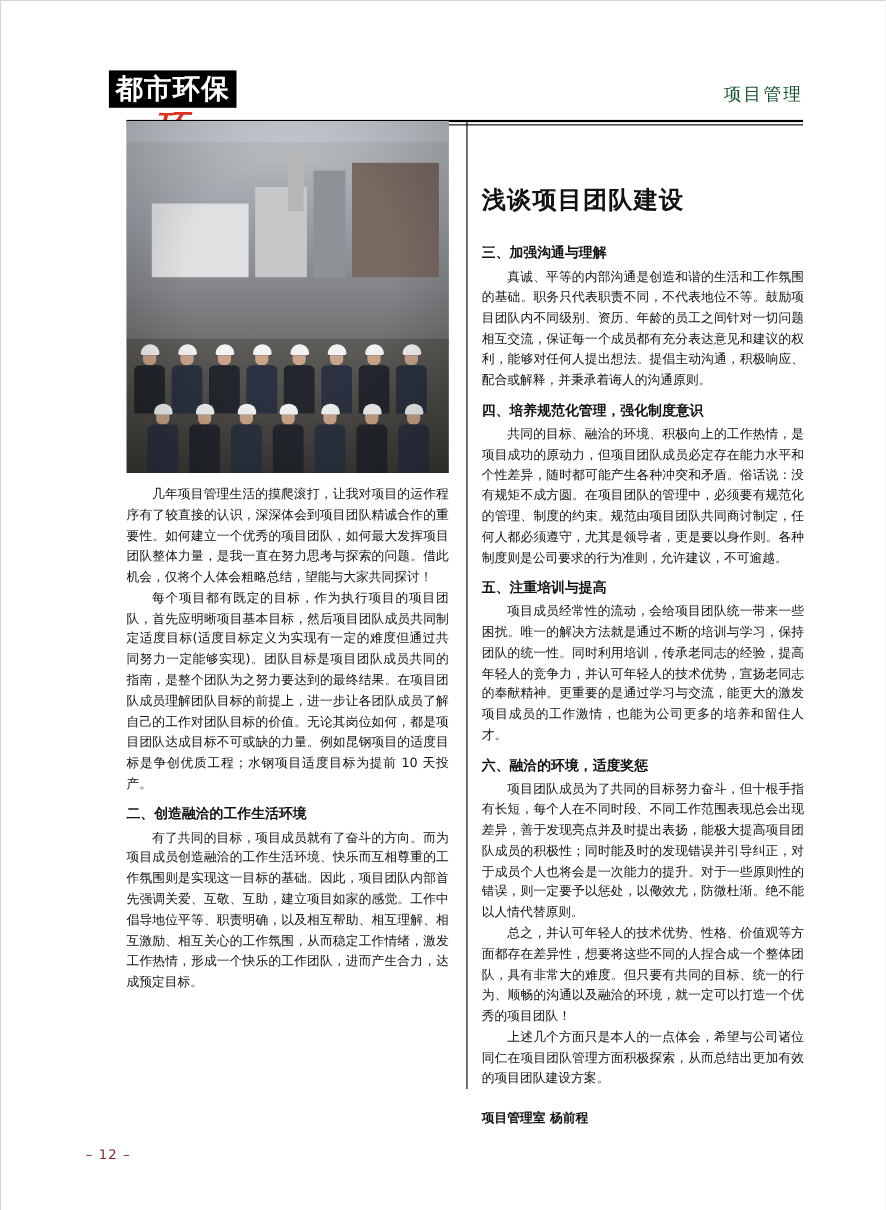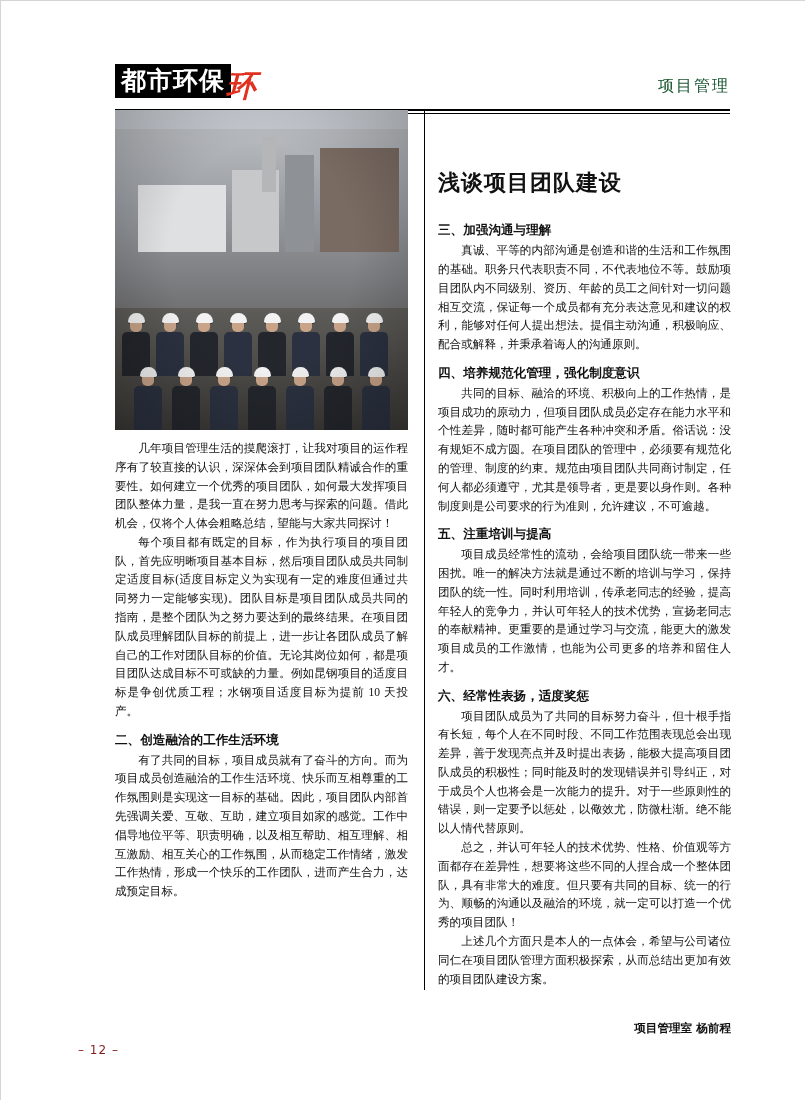--- a/index.html
+++ b/index.html
@@ -26,24 +26,25 @@
   
   .header {
     position: absolute;
     left: 75px;
     top: 62px;
     width: 655px;
     height: 46px;
   }
   .logo {
     position: absolute;
-    left: 40px;
+    left: 24px;
     top: 2px;
     display: flex;
-    align-items: flex-end;
+    align-items: center;
+    flex-direction: column;
   }
   .logo-box {
     background: #000;
     color: #fff;
     font-family: "DejaVu Sans", "Liberation Sans", sans-serif;
     font-weight: bold;
     font-size: 25px;
     letter-spacing: 1px;
     padding: 4px 6px 5px 6px;
     line-height: 1;
@@ -194,25 +195,23 @@
   }
   .sec-head {
     font-size: 12.6px;
     font-weight: bold;
     margin: 9px 0 2px 0;
     line-height: 1.5;
   }
   p.para {
     margin: 0;
     text-indent: 2em;
-    font-family: Liberation Serif, serif;
   }
   .byline {
-    margin-top: 30px;
-    text-align: right;
+    margin-top: 18px;
     font-weight: bold;
     font-size: 11.6px;
   }
 
   
   .footer {
     position: absolute;
     left: 78px;
     top: 1043px;
     font-size: 12px;
@@ -352,21 +351,21 @@
 
     <div class="sec-head">三、加强沟通与理解</div>
     <p class="para">真诚、平等的内部沟通是创造和谐的生活和工作氛围的基础。职务只代表职责不同，不代表地位不等。鼓励项目团队内不同级别、资历、年龄的员工之间针对一切问题相互交流，保证每一个成员都有充分表达意见和建议的权利，能够对任何人提出想法。提倡主动沟通，积极响应、配合或解释，并秉承着诲人的沟通原则。</p>
 
     <div class="sec-head">四、培养规范化管理，强化制度意识</div>
     <p class="para">共同的目标、融洽的环境、积极向上的工作热情，是项目成功的原动力，但项目团队成员必定存在能力水平和个性差异，随时都可能产生各种冲突和矛盾。俗话说：没有规矩不成方圆。在项目团队的管理中，必须要有规范化的管理、制度的约束。规范由项目团队共同商讨制定，任何人都必须遵守，尤其是领导者，更是要以身作则。各种制度则是公司要求的行为准则，允许建议，不可逾越。</p>
 
     <div class="sec-head">五、注重培训与提高</div>
     <p class="para">项目成员经常性的流动，会给项目团队统一带来一些困扰。唯一的解决方法就是通过不断的培训与学习，保持团队的统一性。同时利用培训，传承老同志的经验，提高年轻人的竞争力，并认可年轻人的技术优势，宣扬老同志的奉献精神。更重要的是通过学习与交流，能更大的激发项目成员的工作激情，也能为公司更多的培养和留住人才。</p>
 
-    <div class="sec-head">六、经常性表扬，适度奖惩</div>
+    <div class="sec-head">六、融洽的环境，适度奖惩</div>
     <p class="para">项目团队成员为了共同的目标努力奋斗，但十根手指有长短，每个人在不同时段、不同工作范围表现总会出现差异，善于发现亮点并及时提出表扬，能极大提高项目团队成员的积极性；同时能及时的发现错误并引导纠正，对于成员个人也将会是一次能力的提升。对于一些原则性的错误，则一定要予以惩处，以儆效尤，防微杜渐。绝不能以人情代替原则。</p>
     <p class="para">总之，并认可年轻人的技术优势、性格、价值观等方面都存在差异性，想要将这些不同的人捏合成一个整体团队，具有非常大的难度。但只要有共同的目标、统一的行为、顺畅的沟通以及融洽的环境，就一定可以打造一个优秀的项目团队！</p>
     <p class="para">上述几个方面只是本人的一点体会，希望与公司诸位同仁在项目团队管理方面积极探索，从而总结出更加有效的项目团队建设方案。</p>
 
     <div class="byline">项目管理室 杨前程</div>
   </div>
 
   <div class="footer">– 12 –</div>
 
   <div class="page-border"></div>

